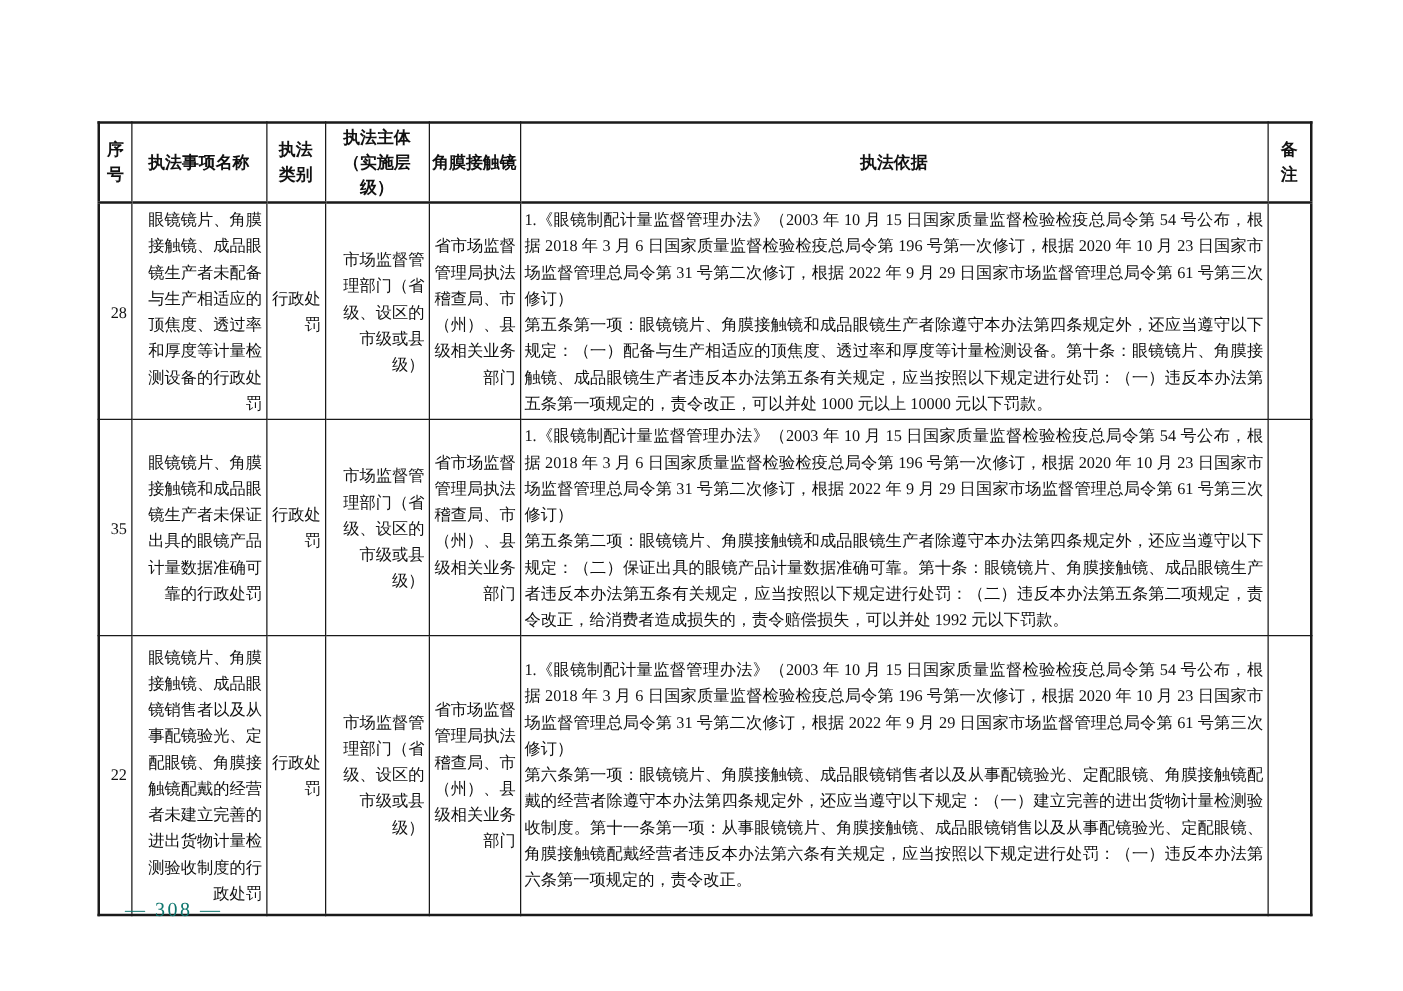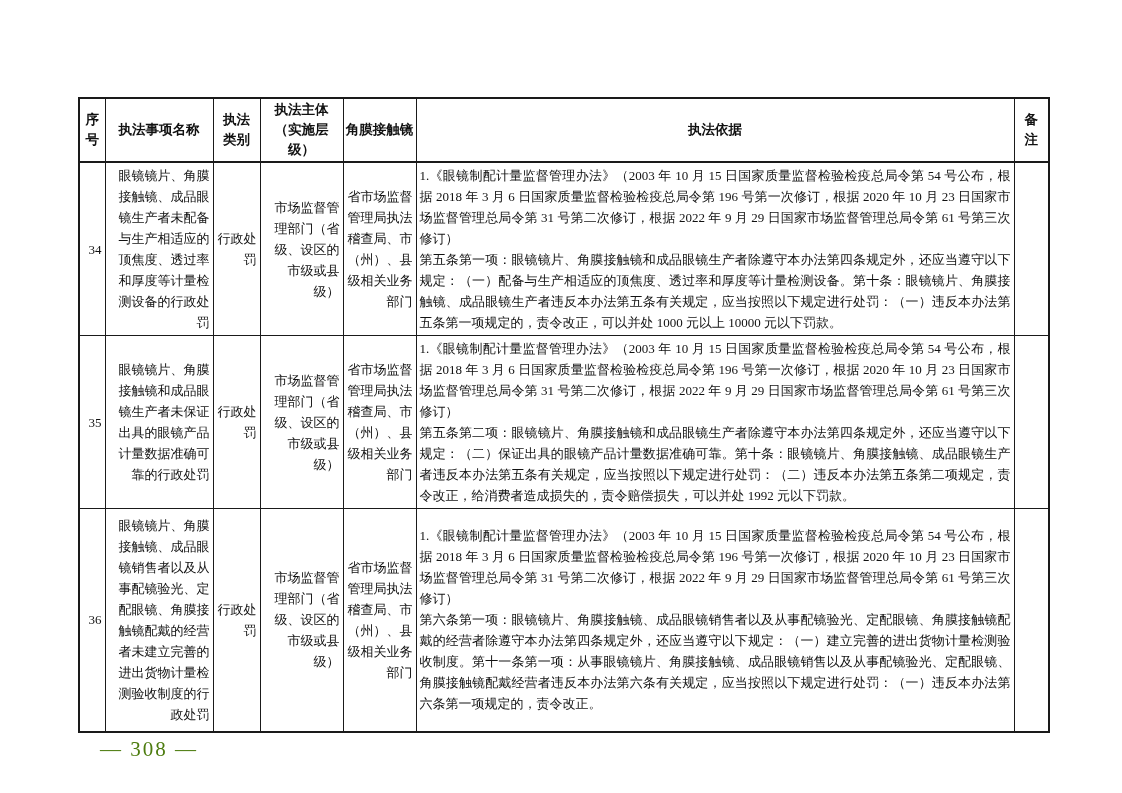--- a/index.html
+++ b/index.html
@@ -56,24 +56,24 @@
   }
   td.c-basis .para { margin: 0; }
   tr.r-h  { height: 43px; }
   tr.r-34 { height: 170px; }
   tr.r-35 { height: 162px; }
   tr.r-36 { height: 223px; }
 
   .pageno {
     position: absolute;
     left: 100px;
-    top: 737px;
-    font-size: 21px;
+    top: 720px;
+    font-size: 16px;
     letter-spacing: 2px;
-    color: #4d7c0f;
+    color: #0f766e;
   }
 </style>
 </head>
 <body>
 
 <div class="page">
 
   <table class="enf">
     <colgroup>
       <col style="width:26px">
@@ -94,21 +94,21 @@
         <th>执法主体
 （实施层级）</th>
         <th>角膜接触镜</th>
         <th>执法依据</th>
         <th>备
 注</th>
       </tr>
     </thead>
     <tbody>
       <tr class="r-34">
-        <td class="c-center">34</td>
+        <td class="c-center">28</td>
         <td class="c-center">眼镜镜片、角膜接触镜、成品眼镜生产者未配备与生产相适应的顶焦度、透过率和厚度等计量检测设备的行政处罚</td>
         <td class="c-center">行政处罚</td>
         <td class="c-center">市场监督管理部门（省级、设区的市级或县级）</td>
         <td class="c-center">省市场监督管理局执法稽查局、市（州）、县级相关业务部门</td>
         <td class="c-basis">
           <div class="para">1.《眼镜制配计量监督管理办法》（2003 年 10 月 15 日国家质量监督检验检疫总局令第 54 号公布，根据 2018 年 3 月 6 日国家质量监督检验检疫总局令第 196 号第一次修订，根据 2020 年 10 月 23 日国家市场监督管理总局令第 31 号第二次修订，根据 2022 年 9 月 29 日国家市场监督管理总局令第 61 号第三次修订）</div>
           <div class="para">第五条第一项：眼镜镜片、角膜接触镜和成品眼镜生产者除遵守本办法第四条规定外，还应当遵守以下规定：（一）配备与生产相适应的顶焦度、透过率和厚度等计量检测设备。第十条：眼镜镜片、角膜接触镜、成品眼镜生产者违反本办法第五条有关规定，应当按照以下规定进行处罚：（一）违反本办法第五条第一项规定的，责令改正，可以并处 1000 元以上 10000 元以下罚款。</div>
         </td>
         <td></td>
       </tr>
@@ -118,21 +118,21 @@
         <td class="c-center">行政处罚</td>
         <td class="c-center">市场监督管理部门（省级、设区的市级或县级）</td>
         <td class="c-center">省市场监督管理局执法稽查局、市（州）、县级相关业务部门</td>
         <td class="c-basis">
           <div class="para">1.《眼镜制配计量监督管理办法》（2003 年 10 月 15 日国家质量监督检验检疫总局令第 54 号公布，根据 2018 年 3 月 6 日国家质量监督检验检疫总局令第 196 号第一次修订，根据 2020 年 10 月 23 日国家市场监督管理总局令第 31 号第二次修订，根据 2022 年 9 月 29 日国家市场监督管理总局令第 61 号第三次修订）</div>
           <div class="para">第五条第二项：眼镜镜片、角膜接触镜和成品眼镜生产者除遵守本办法第四条规定外，还应当遵守以下规定：（二）保证出具的眼镜产品计量数据准确可靠。第十条：眼镜镜片、角膜接触镜、成品眼镜生产者违反本办法第五条有关规定，应当按照以下规定进行处罚：（二）违反本办法第五条第二项规定，责令改正，给消费者造成损失的，责令赔偿损失，可以并处 1992 元以下罚款。</div>
         </td>
         <td></td>
       </tr>
       <tr class="r-36">
-        <td class="c-center">36</td>
+        <td class="c-center">22</td>
         <td class="c-center">眼镜镜片、角膜接触镜、成品眼镜销售者以及从事配镜验光、定配眼镜、角膜接触镜配戴的经营者未建立完善的进出货物计量检测验收制度的行政处罚</td>
         <td class="c-center">行政处罚</td>
         <td class="c-center">市场监督管理部门（省级、设区的市级或县级）</td>
         <td class="c-center">省市场监督管理局执法稽查局、市（州）、县级相关业务部门</td>
         <td class="c-basis">
           <div class="para">1.《眼镜制配计量监督管理办法》（2003 年 10 月 15 日国家质量监督检验检疫总局令第 54 号公布，根据 2018 年 3 月 6 日国家质量监督检验检疫总局令第 196 号第一次修订，根据 2020 年 10 月 23 日国家市场监督管理总局令第 31 号第二次修订，根据 2022 年 9 月 29 日国家市场监督管理总局令第 61 号第三次修订）</div>
           <div class="para">第六条第一项：眼镜镜片、角膜接触镜、成品眼镜销售者以及从事配镜验光、定配眼镜、角膜接触镜配戴的经营者除遵守本办法第四条规定外，还应当遵守以下规定：（一）建立完善的进出货物计量检测验收制度。第十一条第一项：从事眼镜镜片、角膜接触镜、成品眼镜销售以及从事配镜验光、定配眼镜、角膜接触镜配戴经营者违反本办法第六条有关规定，应当按照以下规定进行处罚：（一）违反本办法第六条第一项规定的，责令改正。</div>
         </td>
         <td></td>
       </tr>

